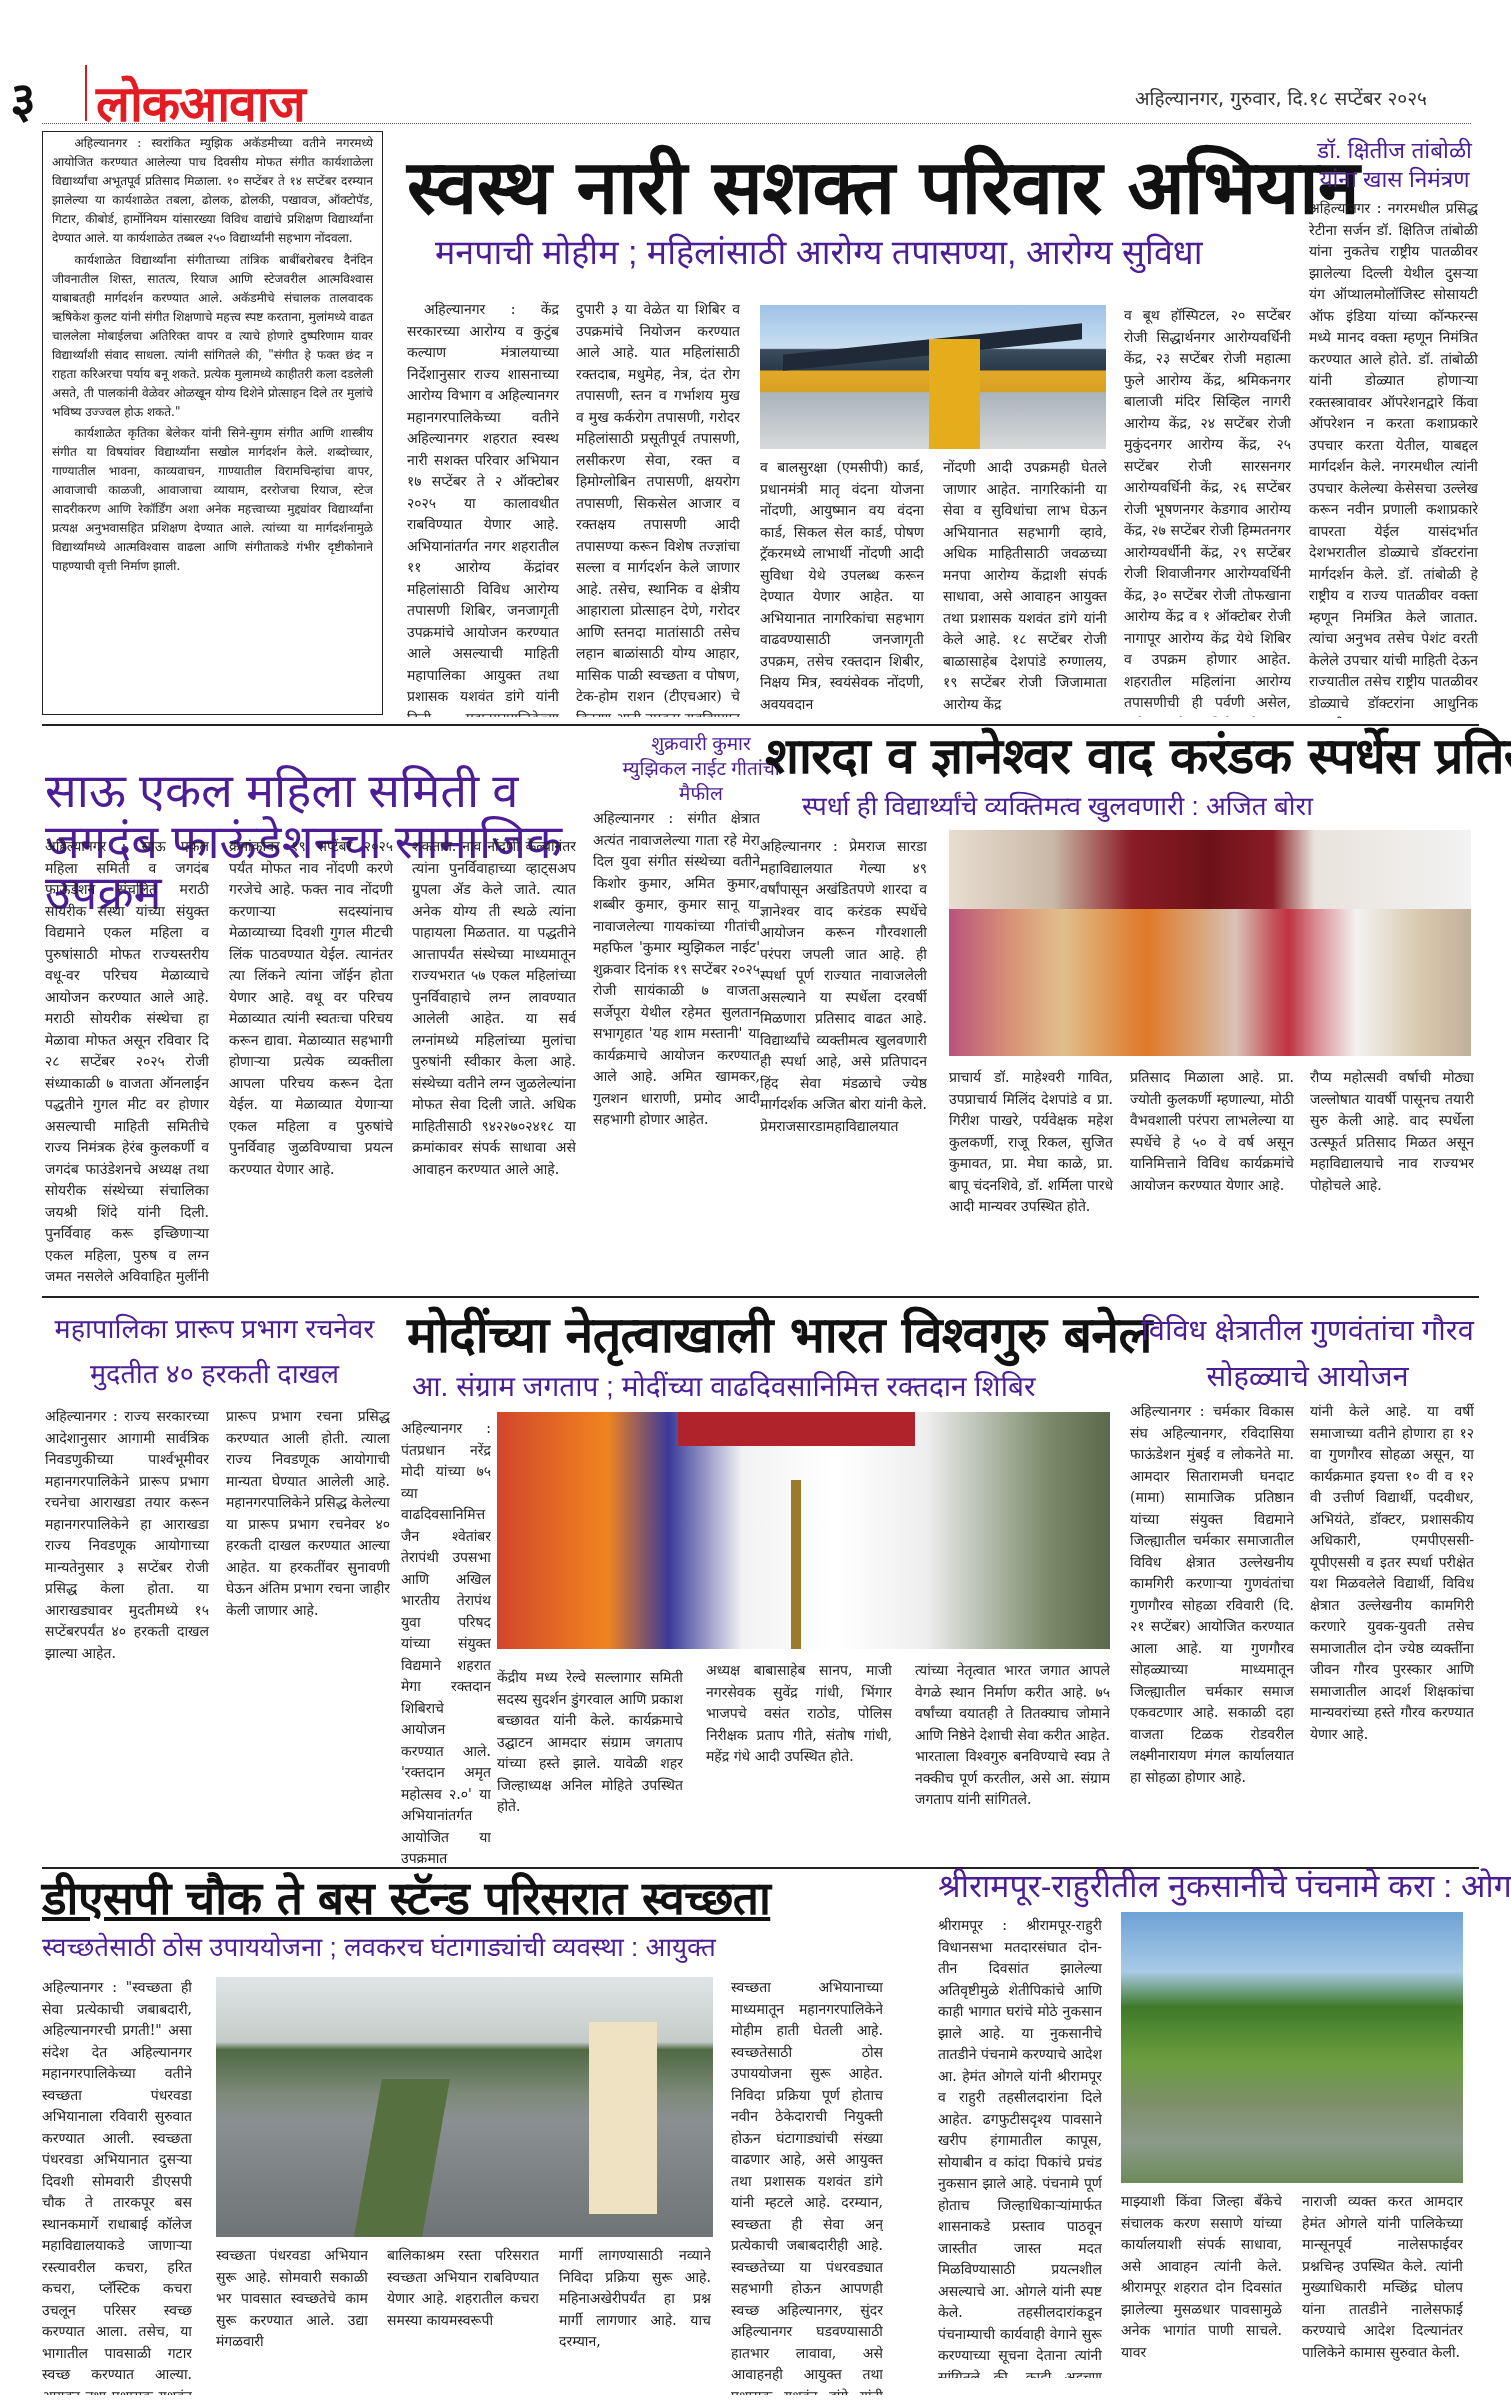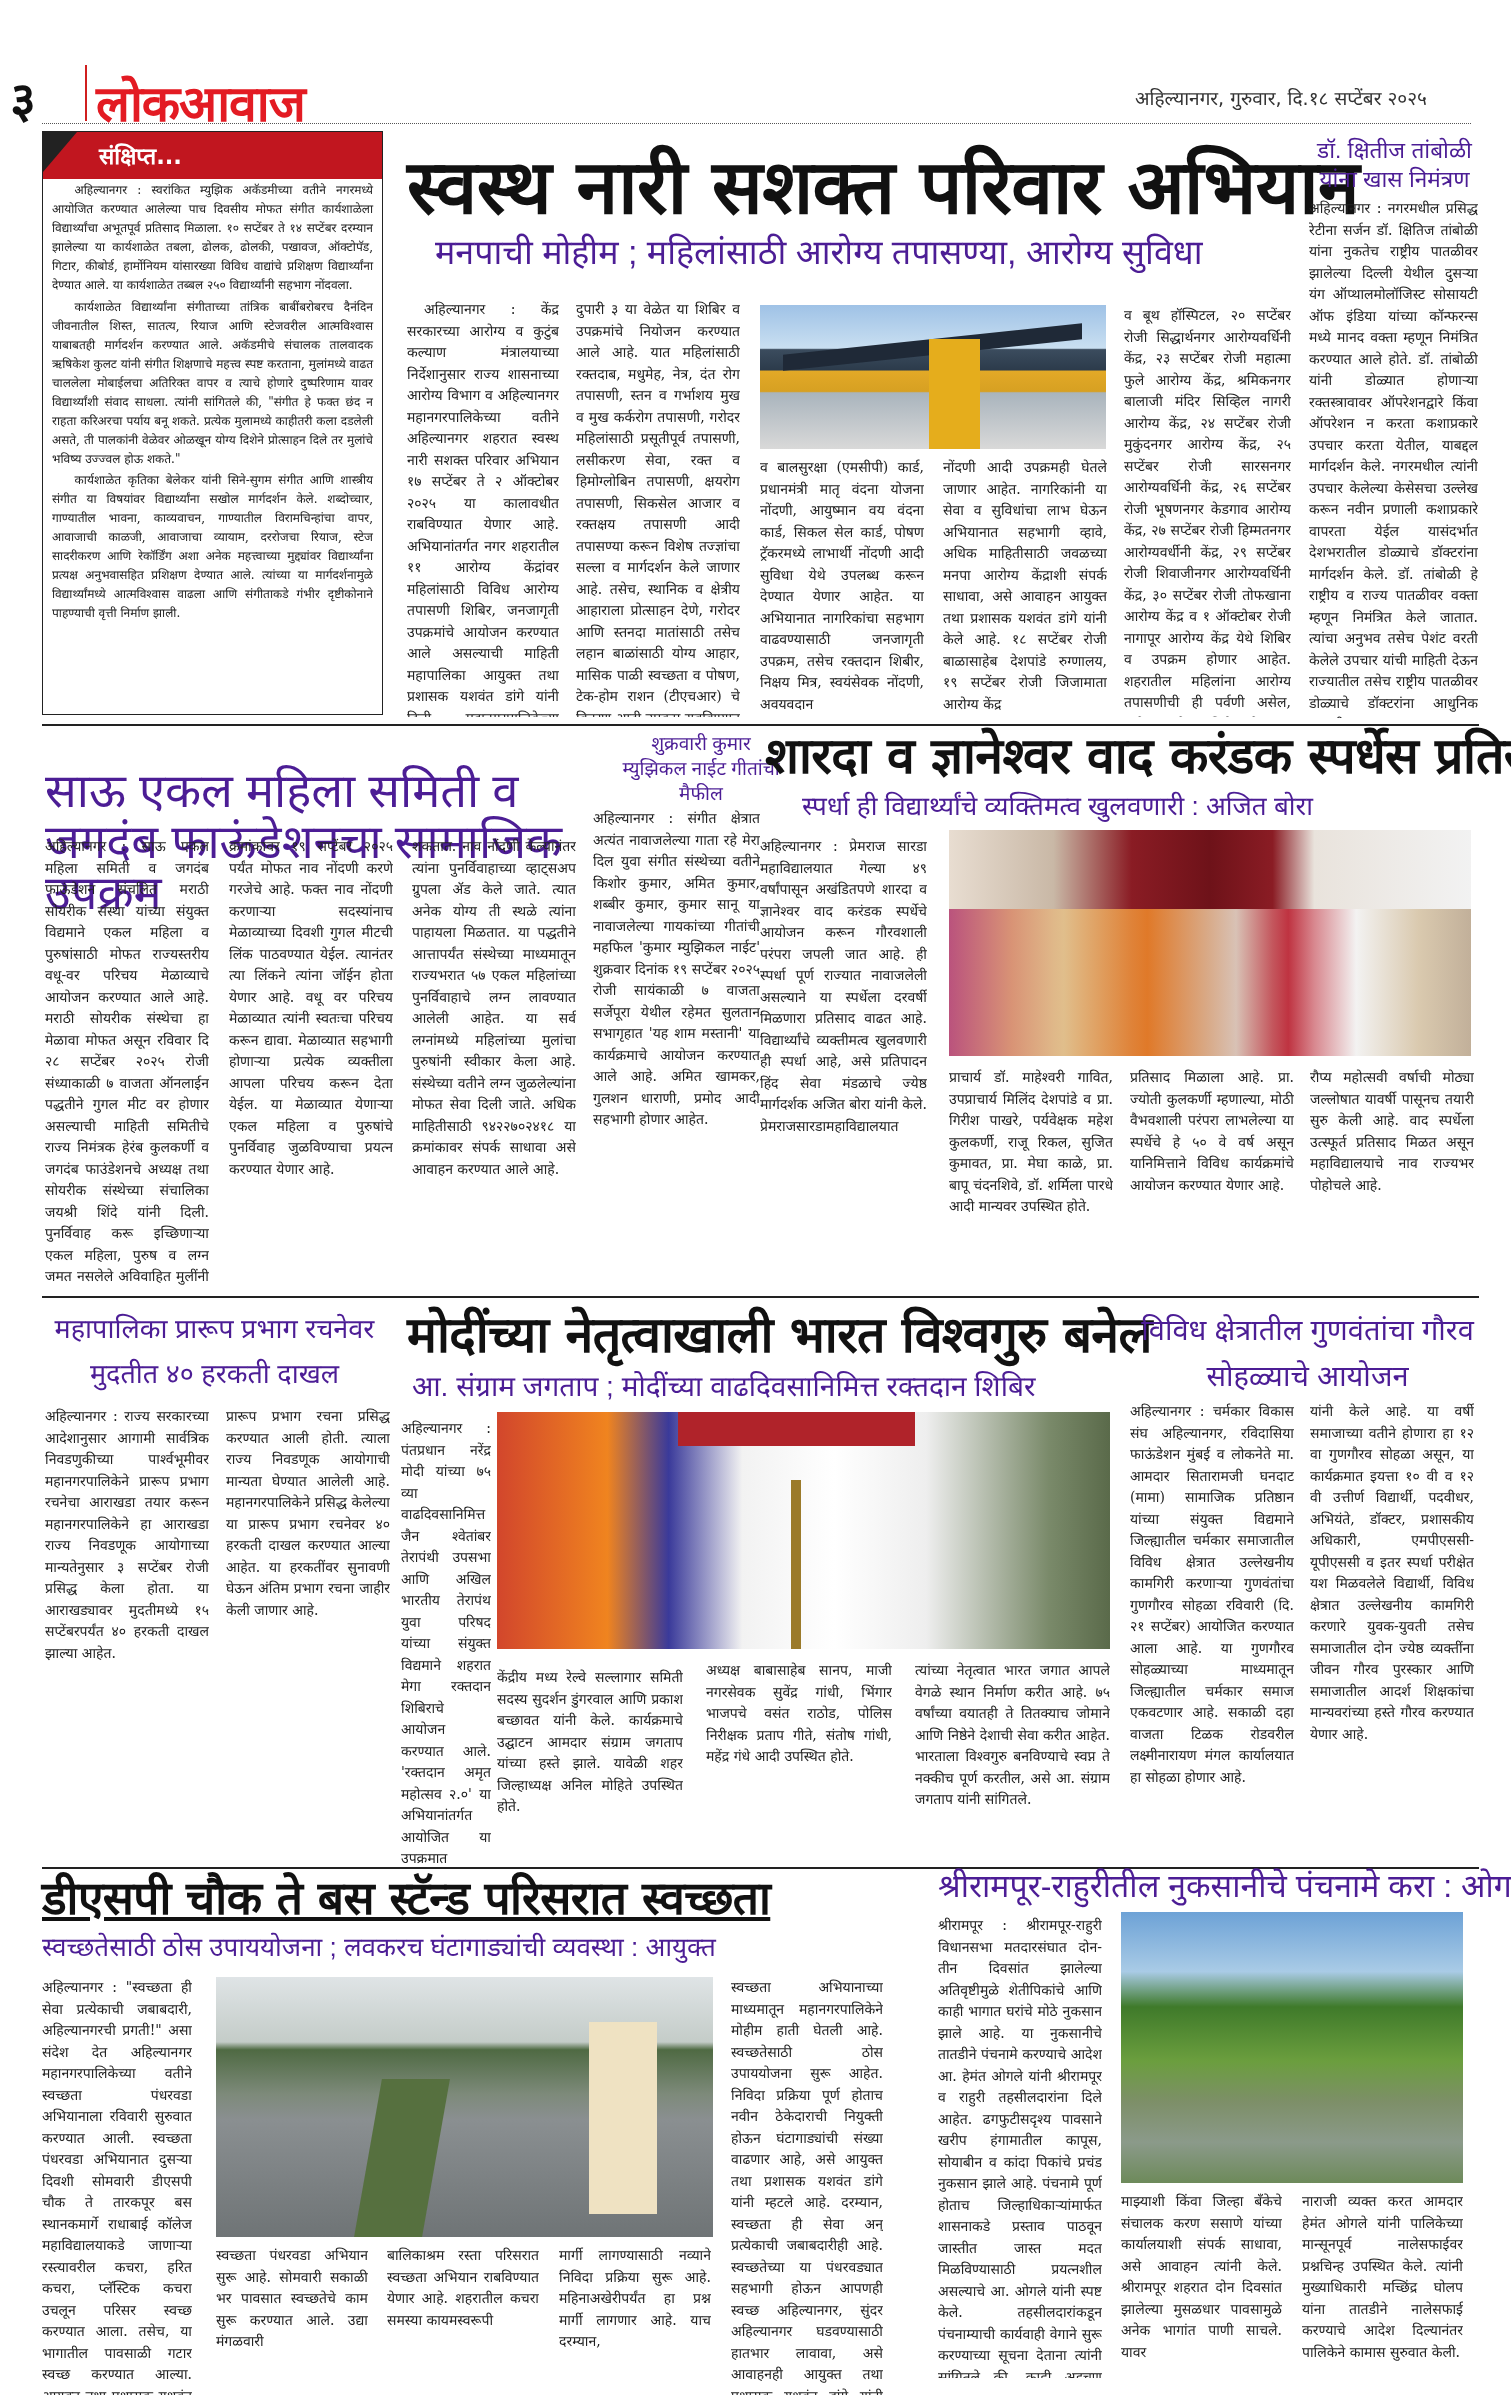--- a/index.html
+++ b/index.html
@@ -23,21 +23,20 @@
 </head>
 <body>
 
 <div class="abs masthead-num">३</div>
 <div class="abs masthead-bar"></div>
 <div class="abs masthead-logo">लोकआवाज</div>
 <div class="abs dateline">अहिल्यानगर, गुरुवार, दि.१८ सप्टेंबर २०२५</div>
 <div class="abs rule-top"></div>
 
 <div class="abs box" style="left:42px;top:131px;width:339px;height:582px;">
-  <div class="sankshipt">संक्षिप्त...</div>
   <div class="col" style="padding:2.3px 9px;font-size:12px;line-height:19px;">
     <p>अहिल्यानगर : स्वरांकित म्युझिक अकॅडमीच्या वतीने नगरमध्ये आयोजित करण्यात आलेल्या पाच दिवसीय मोफत संगीत कार्यशाळेला विद्यार्थ्यांचा अभूतपूर्व प्रतिसाद मिळाला. १० सप्टेंबर ते १४ सप्टेंबर दरम्यान झालेल्या या कार्यशाळेत तबला, ढोलक, ढोलकी, पखावज, ऑक्टोपॅड, गिटार, कीबोर्ड, हार्मोनियम यांसारख्या विविध वाद्यांचे प्रशिक्षण विद्यार्थ्यांना देण्यात आले. या कार्यशाळेत तब्बल २५० विद्यार्थ्यांनी सहभाग नोंदवला.</p>
     <p>कार्यशाळेत विद्यार्थ्यांना संगीताच्या तांत्रिक बाबींबरोबरच दैनंदिन जीवनातील शिस्त, सातत्य, रियाज आणि स्टेजवरील आत्मविश्वास याबाबतही मार्गदर्शन करण्यात आले. अकॅडमीचे संचालक तालवादक ऋषिकेश कुलट यांनी संगीत शिक्षणाचे महत्त्व स्पष्ट करताना, मुलांमध्ये वाढत चाललेला मोबाईलचा अतिरिक्त वापर व त्याचे होणारे दुष्परिणाम यावर विद्यार्थ्यांशी संवाद साधला. त्यांनी सांगितले की, "संगीत हे फक्त छंद न राहता करिअरचा पर्याय बनू शकते. प्रत्येक मुलामध्ये काहीतरी कला दडलेली असते, ती पालकांनी वेळेवर ओळखून योग्य दिशेने प्रोत्साहन दिले तर मुलांचे भविष्य उज्ज्वल होऊ शकते."</p>
     <p>कार्यशाळेत कृतिका बेलेकर यांनी सिने-सुगम संगीत आणि शास्त्रीय संगीत या विषयांवर विद्यार्थ्यांना सखोल मार्गदर्शन केले. शब्दोच्चार, गाण्यातील भावना, काव्यवाचन, गाण्यातील विरामचिन्हांचा वापर, आवाजाची काळजी, आवाजाचा व्यायाम, दररोजचा रियाज, स्टेज सादरीकरण आणि रेकॉर्डिंग अशा अनेक महत्त्वाच्या मुद्द्यांवर विद्यार्थ्यांना प्रत्यक्ष अनुभवासहित प्रशिक्षण देण्यात आले. त्यांच्या या मार्गदर्शनामुळे विद्यार्थ्यांमध्ये आत्मविश्वास वाढला आणि संगीताकडे गंभीर दृष्टीकोनाने पाहण्याची वृत्ती निर्माण झाली.</p>
   </div>
 </div>
 
 <div class="abs hl-black" style="left:407px;top:150px;width:836px;font-size:75px;white-space:nowrap;">स्वस्थ नारी सशक्त परिवार अभियान</div>
 <div class="abs hl-light" style="left:435px;top:232px;font-size:34px;white-space:nowrap;">मनपाची मोहीम ; महिलांसाठी आरोग्य तपासण्या, आरोग्य सुविधा</div>
 <div class="abs col" style="left:407px;top:299px;width:152px;height:418px;overflow:hidden;text-indent:17px;">अहिल्यानगर : केंद्र सरकारच्या आरोग्य व कुटुंब कल्याण मंत्रालयाच्या निर्देशानुसार राज्य शासनाच्या आरोग्य विभाग व अहिल्यानगर महानगरपालिकेच्या वतीने अहिल्यानगर शहरात स्वस्थ नारी सशक्त परिवार अभियान १७ सप्टेंबर ते २ ऑक्टोबर २०२५ या कालावधीत राबविण्यात येणार आहे. अभियानांतर्गत नगर शहरातील ११ आरोग्य केंद्रांवर महिलांसाठी विविध आरोग्य तपासणी शिबिर, जनजागृती उपक्रमांचे आयोजन करण्यात आले असल्याची माहिती महापालिका आयुक्त तथा प्रशासक यशवंत डांगे यांनी दिली. महानगरपालिकेच्या आरोग्य विभागाकडून सकाळी ११ ते</div>

